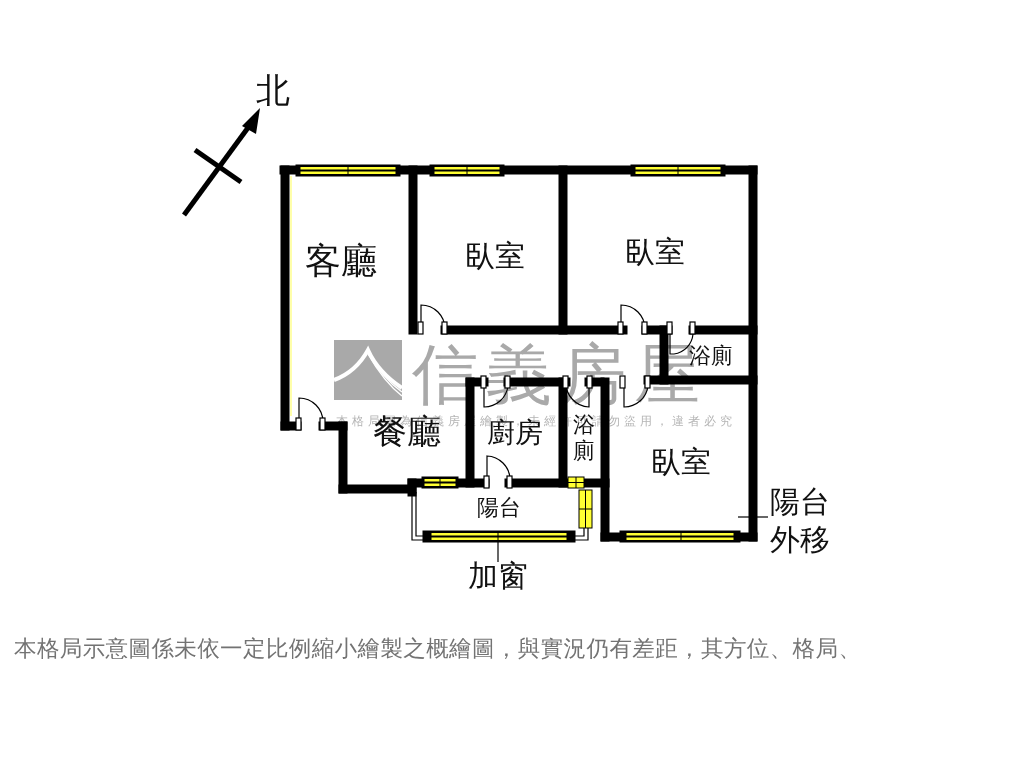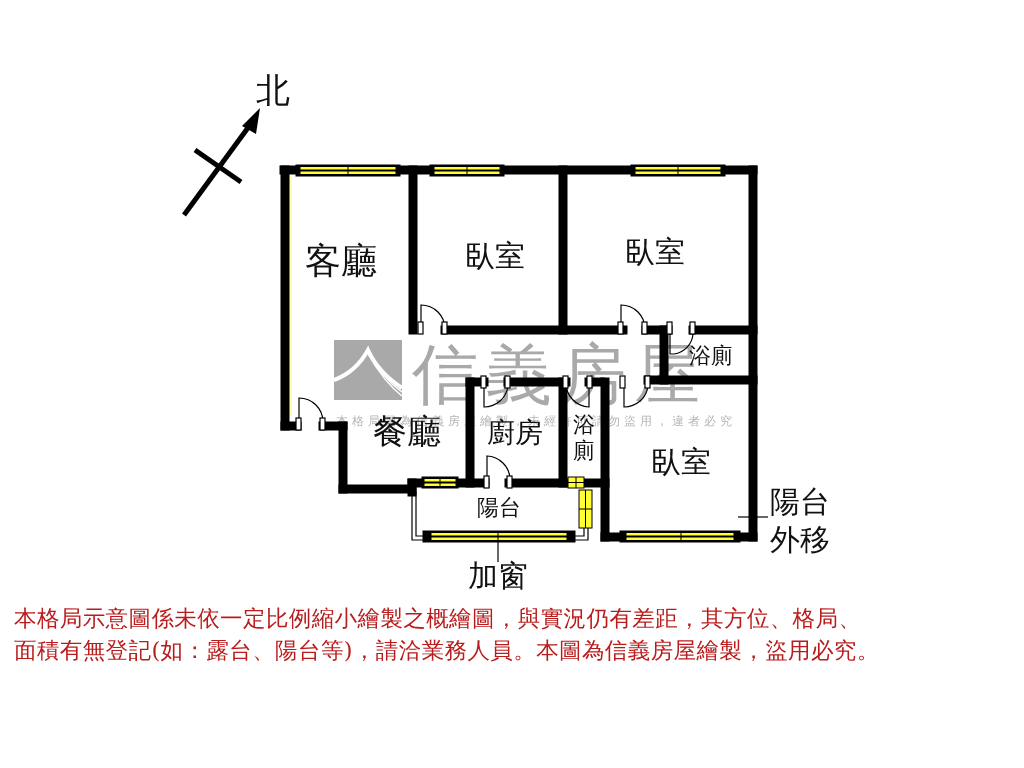--- a/index.html
+++ b/index.html
@@ -2,23 +2,23 @@
 <html><head>
 <meta charset="utf-8">
 <style>
   html, body { margin:0; padding:0; background:#ffffff; }
   body { width:1024px; height:768px; position:relative; overflow:hidden;
          font-family:"DejaVu Serif","Liberation Serif",serif; }
   #plan { position:absolute; left:0; top:0; width:1024px; height:600px; }
   .room-label { font-family:"DejaVu Serif","Liberation Serif",serif; fill:#111; }
   .wm-text { font-family:"DejaVu Sans","Liberation Sans",sans-serif; fill:#a9a9a9; }
   .wm-small { font-family:"DejaVu Sans","Liberation Sans",sans-serif; fill:#b5b5b5; }
-  #disclaimer { position:absolute; left:14px; top:602px; width:1000px;
+  #disclaimer { position:absolute; left:14px; top:632px; width:1000px;
                 font-family:"DejaVu Serif","Liberation Serif",serif;
-                font-size:22.5px; line-height:32px; color:#b91c1c; letter-spacing:0.4px; }
+                font-size:22.5px; line-height:32px; color:#737373; letter-spacing:0.4px; }
   #disclaimer div { white-space:nowrap; }
 </style>
 </head>
 <body>
 
 <svg id="plan" viewBox="0 0 1024 600" xmlns="http://www.w3.org/2000/svg">
 
   <g>
     <line x1="184" y1="215" x2="250" y2="125" stroke="#000" stroke-width="5"></line>
     <polygon points="260,108 242,126 256,134" fill="#000"></polygon>
@@ -178,14 +178,13 @@
   <text class="room-label" x="573" y="458" font-size="22">廁</text>
   <text class="room-label" x="651" y="472" font-size="30">臥室</text>
   <text class="room-label" x="477" y="515" font-size="22">陽台</text>
   <text class="room-label" x="468" y="586" font-size="30">加窗</text>
   <text class="room-label" x="770" y="512" font-size="30">陽台</text>
   <text class="room-label" x="770" y="550" font-size="30">外移</text>
 </svg>
 
 <div id="disclaimer">
   <div>本格局示意圖係未依一定比例縮小繪製之概繪圖，與實況仍有差距，其方位、格局、</div>
-  <div>面積有無登記(如：露台、陽台等)，請洽業務人員。本圖為信義房屋繪製，盜用必究。</div>
 </div>
 
 </body></html>

